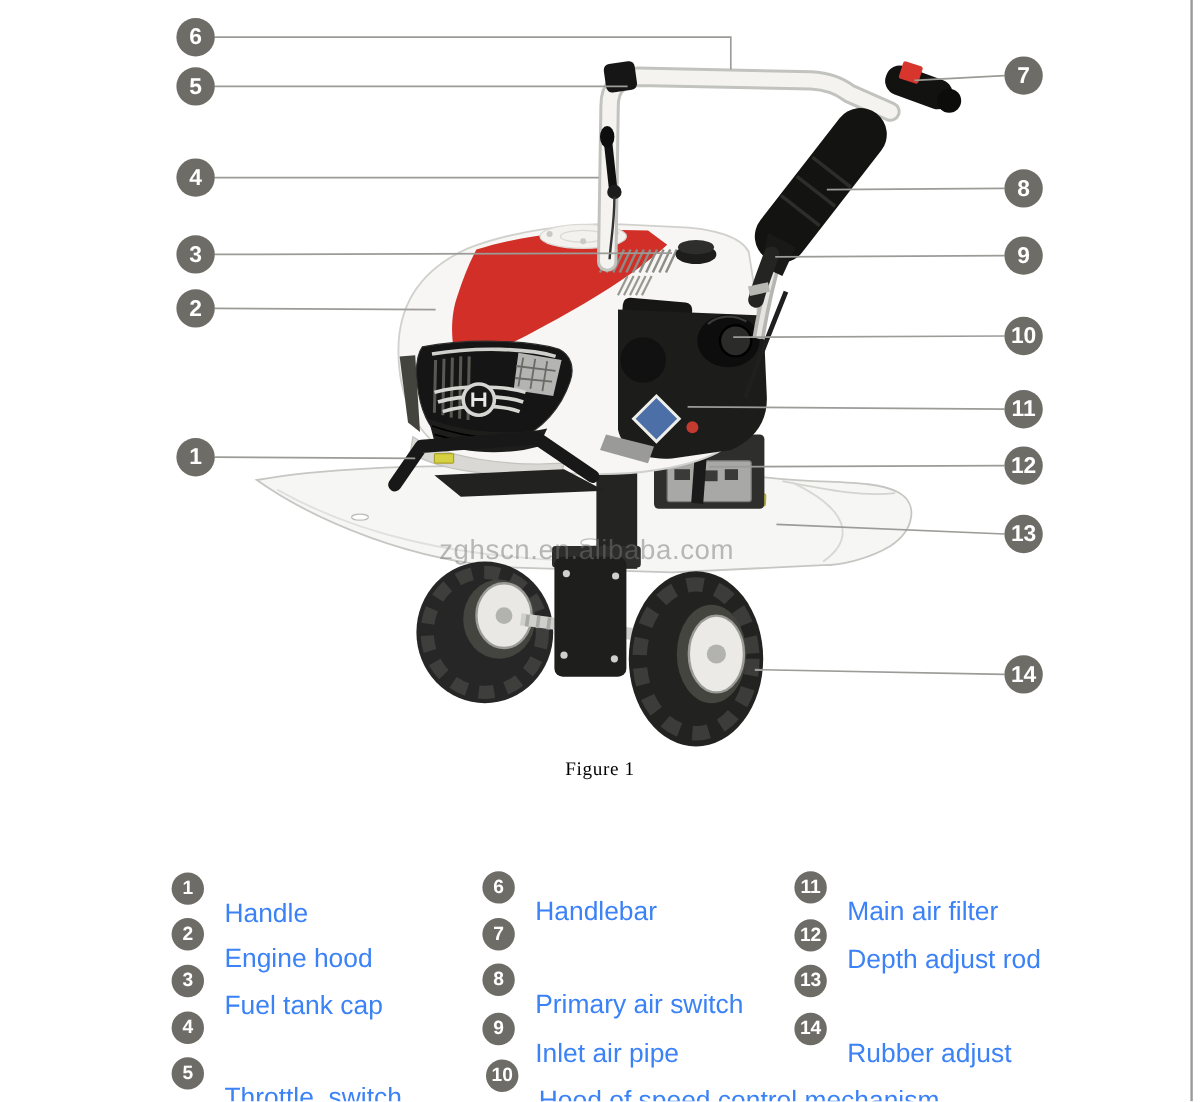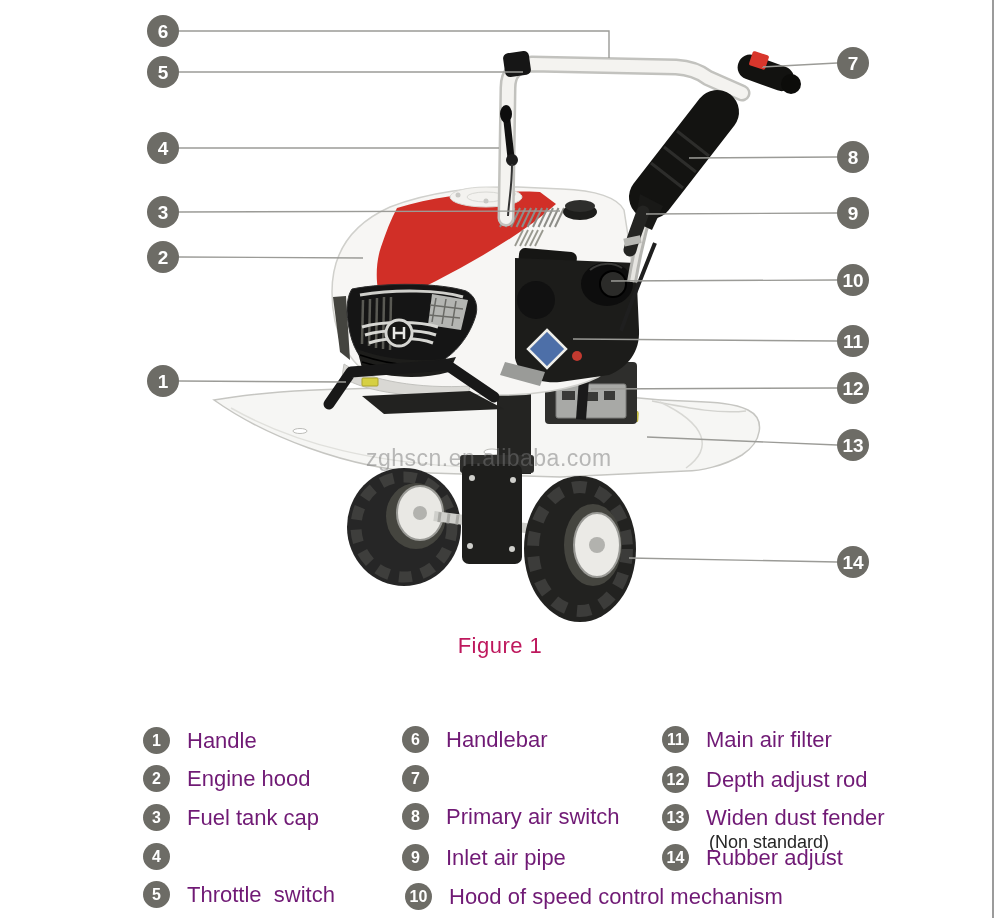--- a/index.html
+++ b/index.html
@@ -6,26 +6,26 @@
   .page{position:relative;width:1000px;height:918px;background:#ffffff;overflow:hidden;
         font-family:"Liberation Sans", sans-serif;}
   .art{position:absolute;left:0;top:0;}
   .callout{position:absolute;width:32px;height:32px;border-radius:50%;
            background:#6d6c66;color:#ffffff;font-weight:bold;font-size:19px;
            display:flex;align-items:center;justify-content:center;line-height:1;}
   .legend-item{position:absolute;display:flex;align-items:flex-start;}
   .lc{width:27px;height:27px;border-radius:50%;background:#6d6c66;color:#ffffff;
       font-weight:bold;font-size:16px;display:flex;align-items:center;justify-content:center;
       flex:0 0 27px;line-height:1;}
-  .lbl{margin-left:17px;font-size:22px;color:#701a75;white-space:pre;padding-top:1px;}
+  .lbl{margin-left:17px;font-size:22px;color:#3b82f6;white-space:pre;padding-top:1px;margin-top:20px;}
   .sub{font-size:18px;color:#262626;white-space:pre;padding-left:20px;margin-top:1px;}
   .watermark{position:absolute;left:366px;top:445px;font-size:23px;letter-spacing:.5px;
              color:rgba(120,120,120,.5);white-space:pre;}
   .caption{position:absolute;left:350px;top:633px;width:300px;text-align:center;
-           font-size:22px;color:#be185d;letter-spacing:.5px;}
+           font-size:16px;color:#000000;letter-spacing:.5px;font-family:Liberation Serif, serif;}
   .page-border-right{position:absolute;left:992px;top:0;width:2px;height:918px;background:#9b9b9b;}
 </style>
 </head>
 <body>
 
 <div class="page">
 
   <svg class="art" width="1000" height="700" viewBox="0 0 1000 700">
 
     <g>
@@ -294,24 +294,20 @@
   <div class="legend-item" style="left:662px;top:726px">
     <span class="lc">11</span>
     <span class="lbl">Main air filter</span>
   </div>
   <div class="legend-item" style="left:662px;top:766px">
     <span class="lc">12</span>
     <span class="lbl">Depth adjust rod</span>
   </div>
   <div class="legend-item" style="left:662px;top:804px">
     <span class="lc">13</span>
-    <span style="display:flex;flex-direction:column">
-      <span class="lbl">Widen dust fender</span>
-      <span class="sub">(Non standard)</span>
-    </span>
   </div>
   <div class="legend-item" style="left:662px;top:844px">
     <span class="lc">14</span>
     <span class="lbl">Rubber adjust</span>
   </div>
 
   <div class="page-border-right"></div>
 </div>
 
 </body></html>

